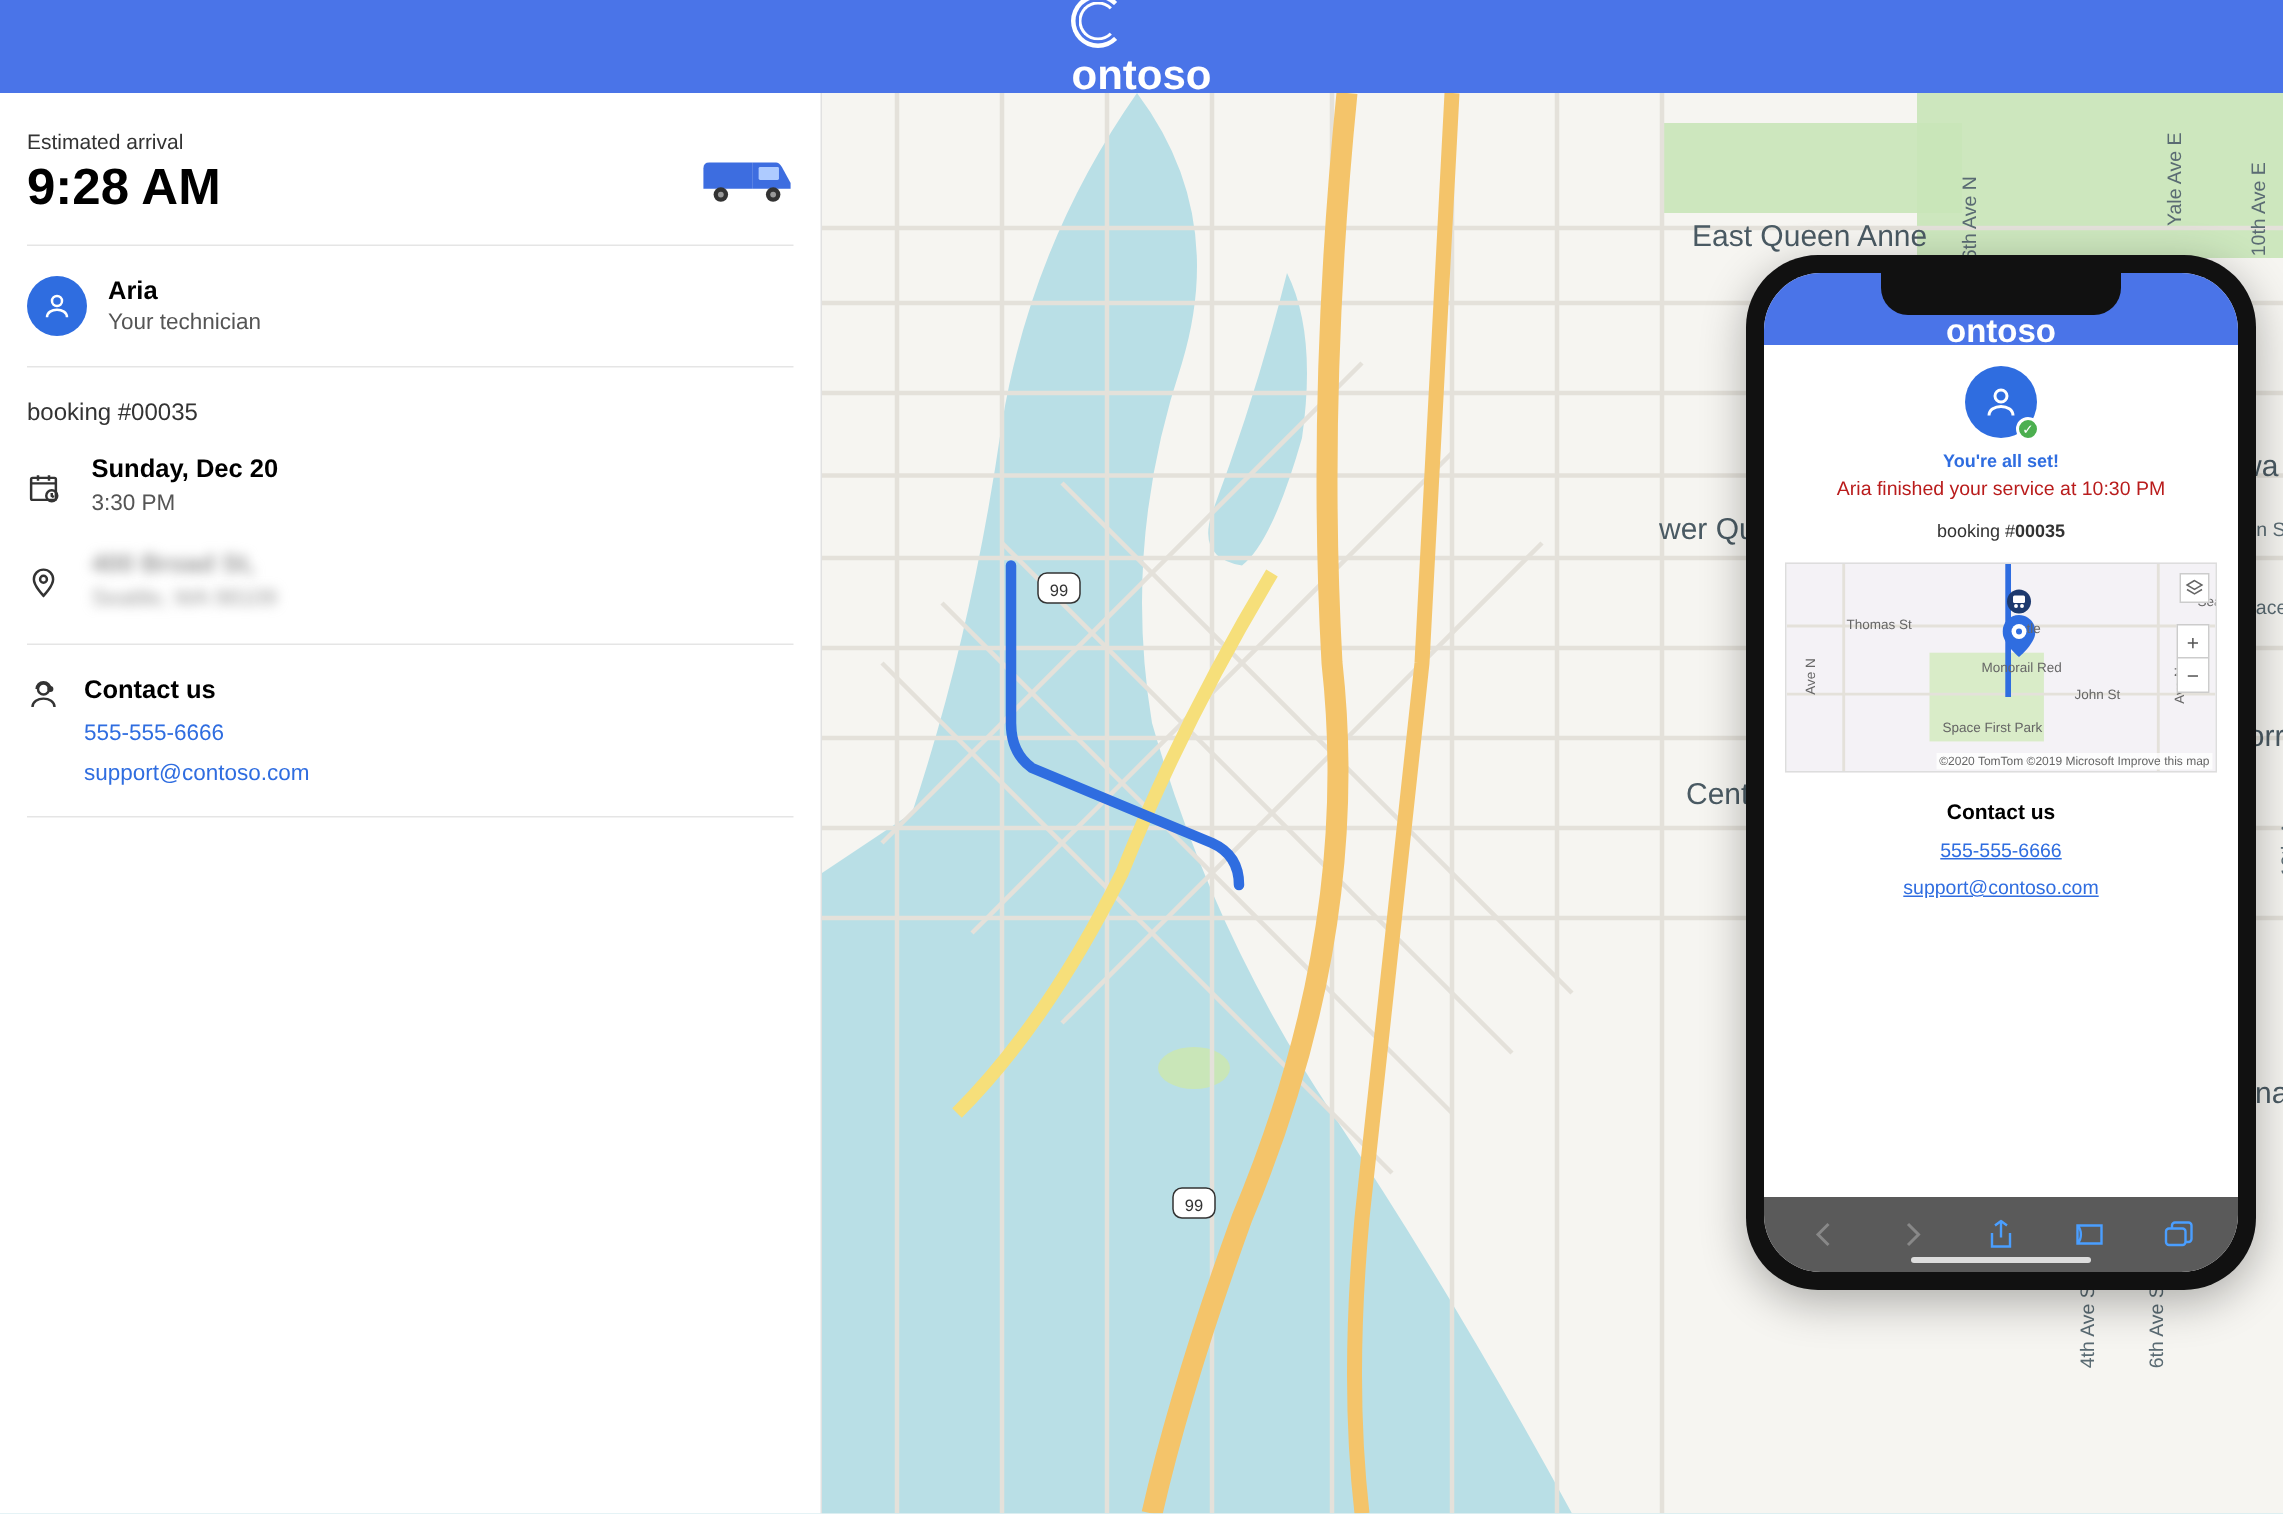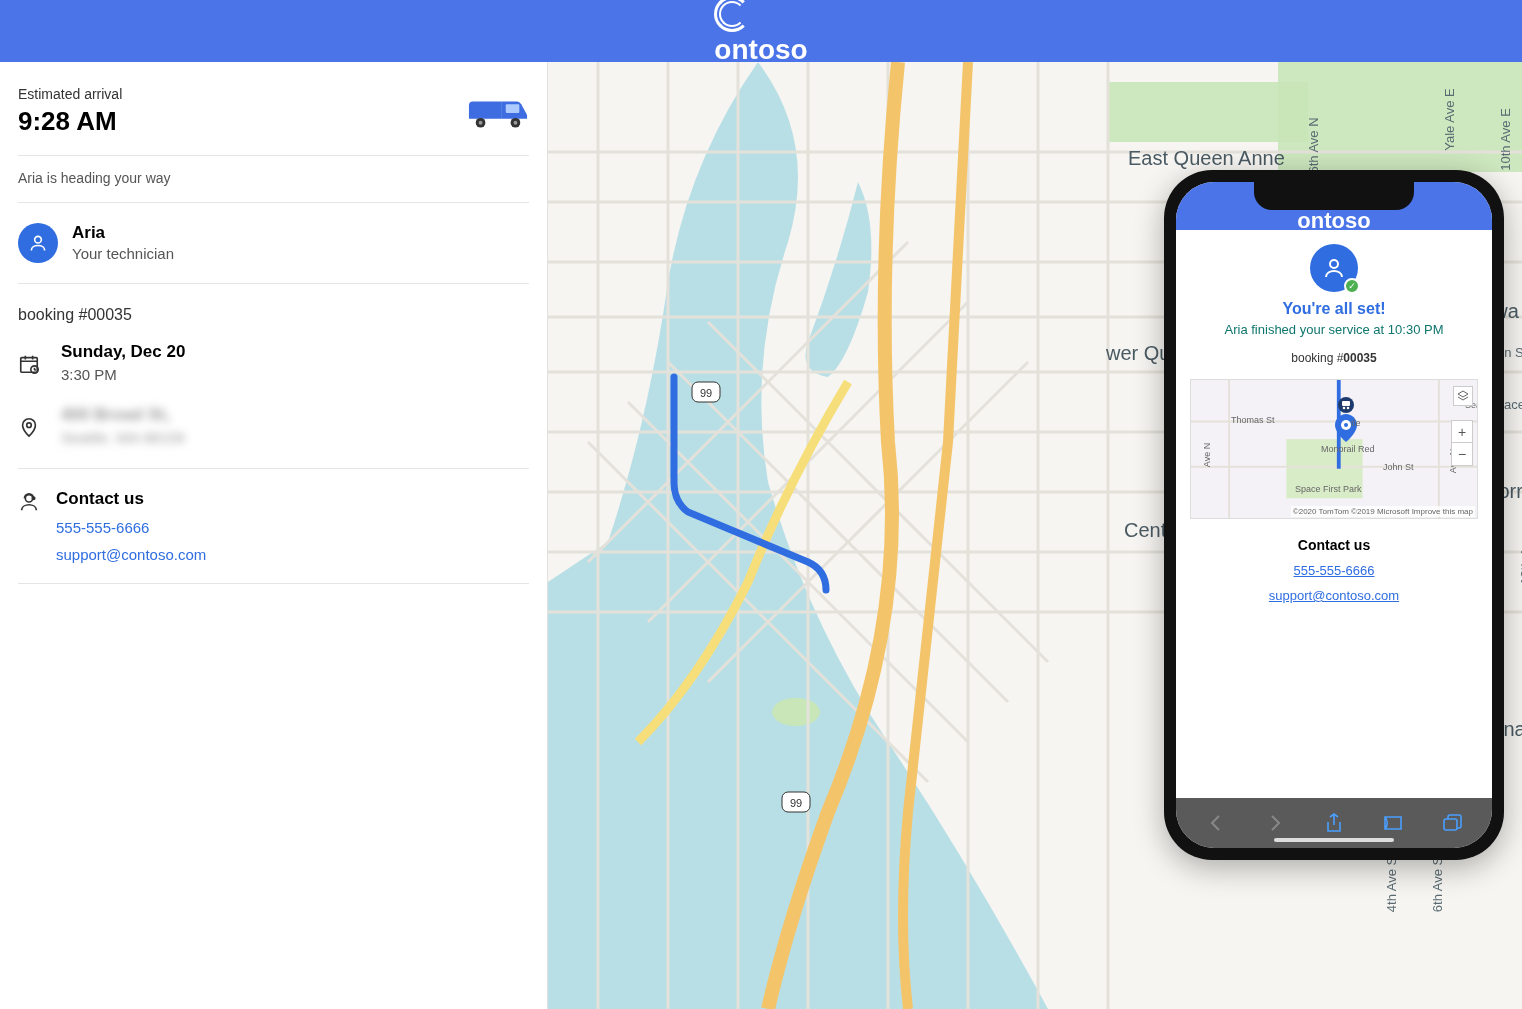--- a/index.html
+++ b/index.html
@@ -6,21 +6,21 @@
 body { font-family: "Segoe UI", -apple-system, Arial, sans-serif; background: #fff; width: 1522px; height: 1009px; overflow: hidden; }
 .header { background: #4a74e8; height: 62px; display: flex; align-items: center; justify-content: center; }
 .logo { color: #fff; font-size: 28px; font-weight: 700; display: flex; align-items: flex-start; gap: 2px; flex-direction: column; }
 .logo-mark { width: 36px; height: 36px; border: 3px solid #fff; border-radius: 50%; border-right-color: transparent; display: flex; align-items: center; justify-content: center; position: relative; font-weight: 600; }
 .logo-mark::after { content: ""; position: absolute; width: 22px; height: 22px; border: 2px solid #fff; border-radius: 50%; border-right-color: transparent; }
 .main { display: flex; height: calc(1009px - 62px); }
 .sidebar { width: 548px; background: #fff; border-right: 1px solid #e1e1e1; padding: 24px 18px 0; overflow: auto; }
 .section { padding: 0 0 18px 0; border-bottom: 1px solid #e5e5e5; }
 .eta-row { display: flex; justify-content: space-between; align-items: flex-end; }
 .eta-label { font-size: 14px; color: #333; }
-.eta-time { font-size: 26px; font-weight: 700; color: #000; margin-top: 4px; }
+.eta-time { font-size: 34px; font-weight: 700; color: #000; margin-top: 4px; }
 .van-icon svg { width: 62px; height: 38px; }
 .status-text { font-size: 14px; color: #555; margin-top: 14px; padding-bottom: 16px; border-bottom: 1px solid #e5e5e5; }
 .tech-row { display: flex; gap: 14px; padding: 20px 0; border-bottom: 1px solid #e5e5e5; }
 .avatar { width: 40px; height: 40px; border-radius: 50%; background: #2f6de0; display: flex; align-items: center; justify-content: center; color: #fff; }
 .tech-name { font-size: 17px; font-weight: 700; color: #000; }
 .tech-role { font-size: 15px; color: #555; margin-top: 2px; }
 .booking-label { font-size: 16px; color: #333; margin: 22px 0 18px; }
 .detail-row { display: flex; align-items: center; gap: 21px; margin-bottom: 22px; }
 .detail-icon { width: 22px; height: 22px; flex-shrink: 0; margin-top: 2px; }
 .detail-title { font-size: 17px; font-weight: 700; color: #000; }
@@ -42,22 +42,22 @@
 .notch { position: absolute; top: 0; left: 50%; transform: translateX(-50%); width: 160px; height: 28px; background: #111; border-radius: 0 0 18px 18px; z-index: 5; }
 .status-bar { height: 44px; background: #5a5a5a; display: flex; align-items: center; justify-content: space-between; padding: 0 22px; color: #fff; font-size: 14px; font-weight: 600; }
 .status-icons { display: flex; gap: 4px; align-items: center; }
 .phone-header { background: #4a74e8; height: 48px; display: flex; align-items: center; justify-content: center; }
 .phone-header .logo { font-size: 22px; }
 .phone-header .logo-mark { width: 28px; height: 28px; border-width: 2px; }
 .phone-header .logo-mark::after { width: 16px; height: 16px; }
 .phone-content { padding: 14px 12px; text-align: center; }
 .big-avatar { width: 48px; height: 48px; border-radius: 50%; background: #2f6de0; margin: 0 auto 8px; display: flex; align-items: center; justify-content: center; position: relative; }
 .check-badge { position: absolute; bottom: -2px; right: -2px; width: 16px; height: 16px; border-radius: 50%; background: #4caf50; border: 2px solid #fff; display: flex; align-items: center; justify-content: center; color: #fff; font-size: 9px; }
-.all-set { color: #2f6de0; font-weight: 700; font-size: 16px; }
-.finish-text { font-size: 13px; color: #0f766e; margin-top: 4px; }
+.all-set { color: #2f6de0; font-weight: 700; font-size: 12px; }
+.finish-text { font-size: 13px; color: #b91c1c; margin-top: 4px; }
 .booking-small { font-size: 12px; color: #333; margin-top: 14px; }
 .booking-num { font-weight: 700; }
 .mini-map { margin: 14px 2px 6px; height: 140px; border: 1px solid #ddd; position: relative; background: #f5f3f7; overflow: hidden; }
 .mini-label { position: absolute; font-size: 9px; color: #666; }
 .zoom-ctrl { position: absolute; right: 4px; top: 40px; width: 22px; background: #fff; border: 1px solid #ccc; }
 .zoom-btn { height: 22px; display: flex; align-items: center; justify-content: center; font-size: 14px; color: #555; border-bottom: 1px solid #ccc; cursor: pointer; }
 .zoom-btn:last-child { border-bottom: none; }
 .attribution { position: absolute; bottom: 1px; right: 2px; font-size: 8px; color: #666; background: rgba(255,255,255,.8); padding: 1px 2px; }
 .phone-contact-title { font-weight: 700; font-size: 14px; margin-top: 18px; }
 .phone-link { color: #2f6de0; font-size: 13px; margin-top: 10px; display: block; }
@@ -92,21 +92,20 @@
               <rect x="40" y="9" width="14" height="9" rx="1" fill="#aecbff"></rect>
               <circle cx="14" cy="28" r="5" fill="#333"></circle>
               <circle cx="14" cy="28" r="2" fill="#999"></circle>
               <circle cx="50" cy="28" r="5" fill="#333"></circle>
               <circle cx="50" cy="28" r="2" fill="#999"></circle>
             </svg>
         </div>
       </div>
     </div>
 
-    <div class="status-text">Aria is heading your way</div>
 
     <div class="tech-row">
       <div class="avatar">
         <svg width="20" height="20" viewBox="0 0 24 24" fill="none" stroke="#fff" stroke-width="2">
             <circle cx="12" cy="8" r="4"></circle>
             <path d="M4 21c0-4 4-6 8-6s8 2 8 6"></path>
           </svg>
       </div>
       <div>
         <div class="tech-name">Aria</div>

